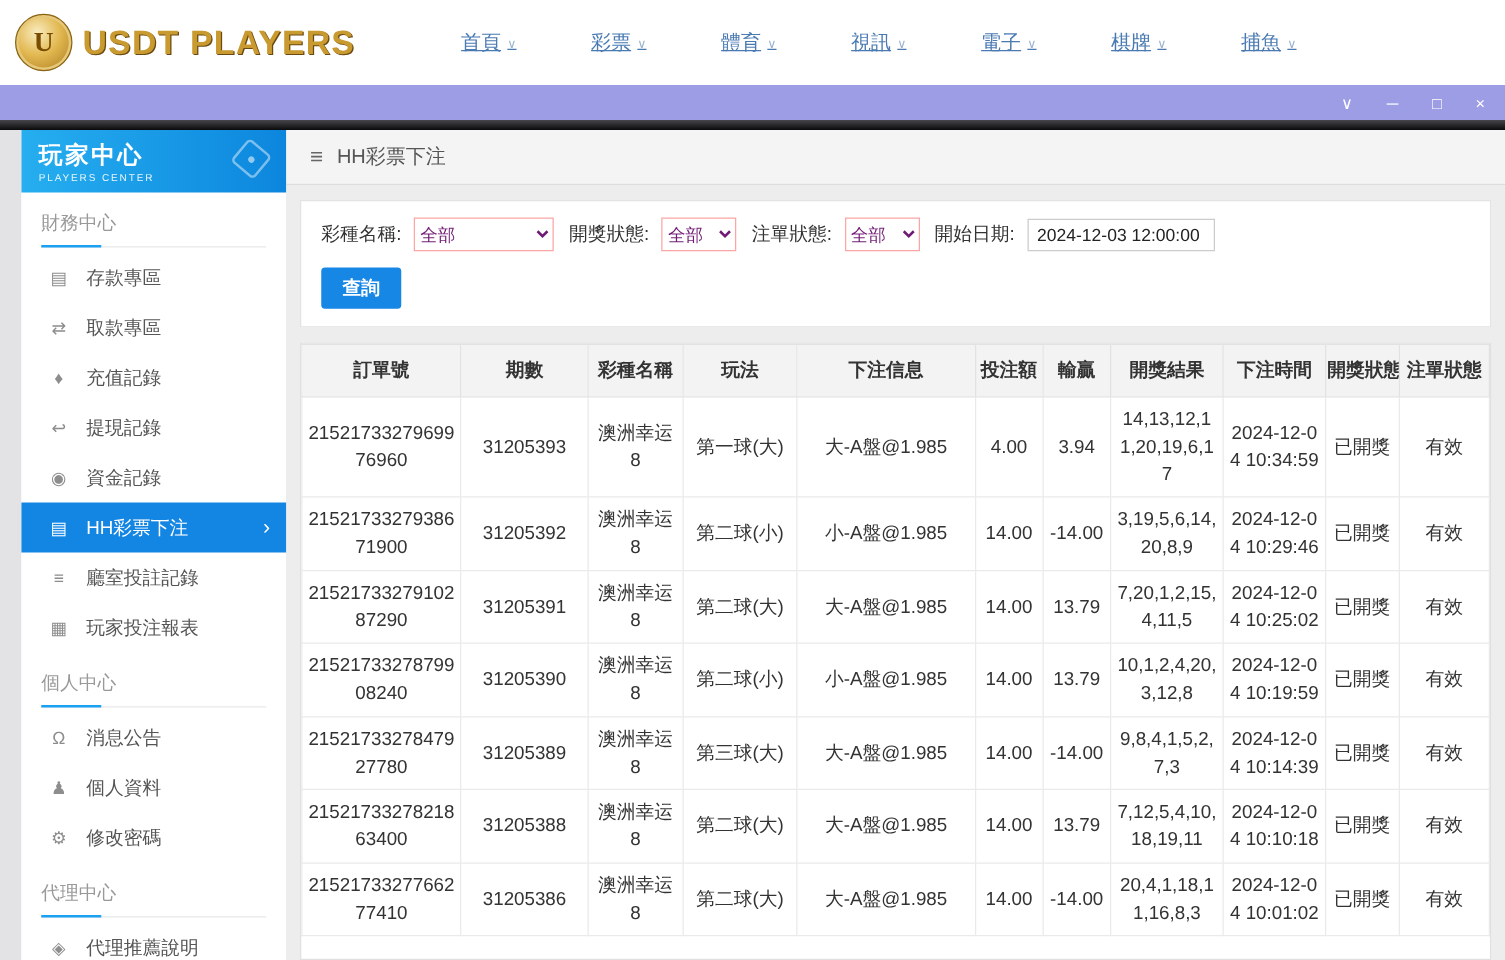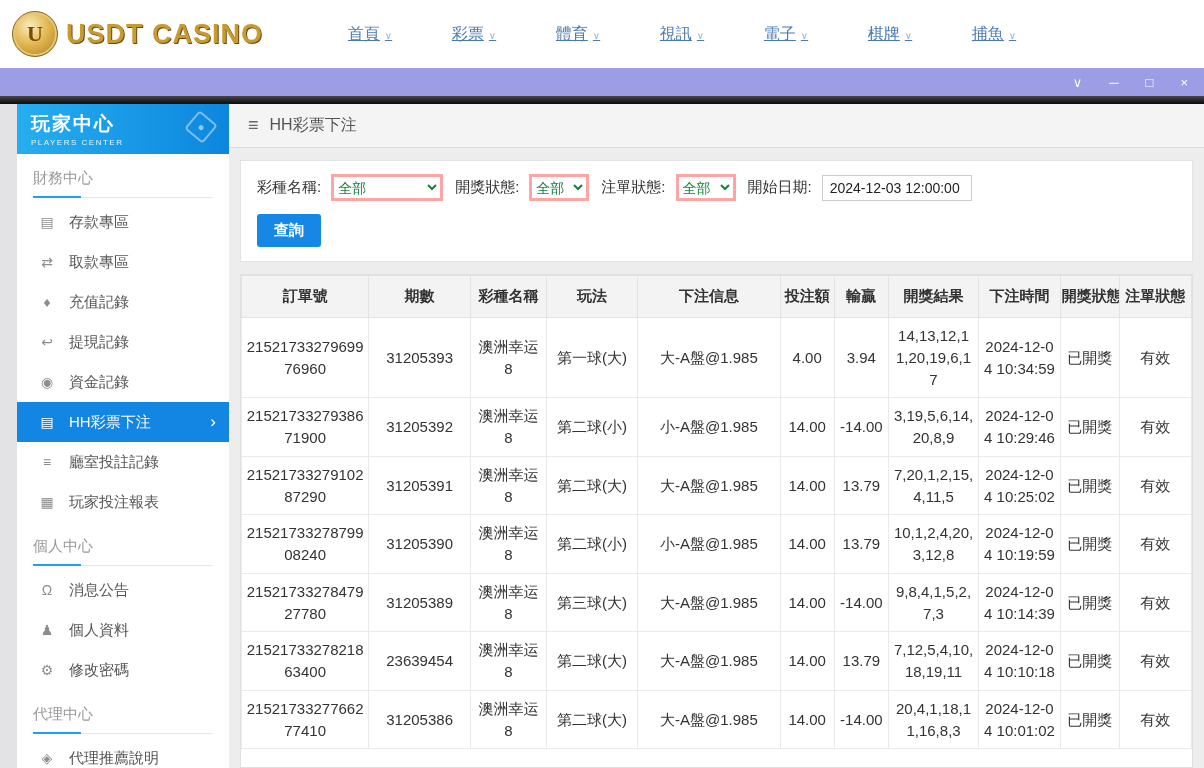--- a/index.html
+++ b/index.html
@@ -54,42 +54,42 @@
   
   .main { flex:1; background:#ededed; display:flex; flex-direction:column; overflow:hidden; }
   .toolbar { height:44px; background:#f4f4f4; border-bottom:1px solid #ddd;
     display:flex; align-items:center; gap:11px; padding-left:19px; }
   .burger { font-size:18px; color:#666; cursor:pointer; }
   .page-title { font-size:16px; color:#555; }
 
   .filter-card { margin:12px 11px 0 11px; background:#fff; border:1px solid #e3e3e3; padding:13px 16px 14px 16px; }
   .filter-row { display:flex; align-items:center; }
   .fgroup { display:flex; align-items:center; gap:10px; margin-right:12px; font-size:15px; color:#333; }
-  .sel { height:27px; border:3px solid #fca5a5; background:#fff; font-size:14px; color:#15803d; min-width:60px; }
+  .sel { height:27px; border:1px solid #fca5a5; background:#fff; font-size:14px; color:#701a75; min-width:60px; }
   .sel.wide { width:112px; }
   .date-input { width:150px; height:26px; border:1px solid #ccc; font-size:14px; padding:0 7px; color:#222; }
   .query-btn { margin-top:13px; background:#1787e6; color:#ffffff; border:none; border-radius:3px;
     padding:7px 17px; font-size:15px; font-weight:bold; cursor:pointer; }
 
   .table-card { margin:12px 11px 0 11px; background:#fff; border:1px solid #e0e0e0; flex:1; overflow:hidden; }
   table.bets { width:100%; border-collapse:collapse; table-layout:fixed; }
   table.bets th { background:#f3f3f3; font-weight:bold; font-size:15px; color:#333;
     padding:11px 1px; border:1px solid #e2e2e2; white-space:nowrap; overflow:hidden; }
   table.bets td { text-align:center; font-size:15px; color:#333; padding:7px 4px;
     border:1px solid #eaeaea; word-break:break-all; line-height:1.45; }
 </style>
 </head>
 <body>
 
 <header class="topbar">
   <div class="logo">
     <div class="logo-badge">
       <span>U</span>
     </div>
-    <div class="logo-text">USDT CASINO</div>
+    <div class="logo-text">USDT PLAYERS</div>
   </div>
   <nav class="mainnav" id="mainnav">
       <div class="nav-item">
         <span>首頁</span>
         <span class="nav-chev">∨</span>
       </div>
       <div class="nav-item">
         <span>彩票</span>
         <span class="nav-chev">∨</span>
       </div>
@@ -316,21 +316,21 @@
               <td>大-A盤@1.985</td>
               <td>14.00</td>
               <td>-14.00</td>
               <td>9,8,4,1,5,2,7,3</td>
               <td>2024-12-04 10:14:39</td>
               <td>已開獎</td>
               <td>有效</td>
             </tr>
             <tr>
               <td>2152173327821863400</td>
-              <td>23639454</td>
+              <td>31205388</td>
               <td>澳洲幸运8</td>
               <td>第二球(大)</td>
               <td>大-A盤@1.985</td>
               <td>14.00</td>
               <td>13.79</td>
               <td>7,12,5,4,10,18,19,11</td>
               <td>2024-12-04 10:10:18</td>
               <td>已開獎</td>
               <td>有效</td>
             </tr>

